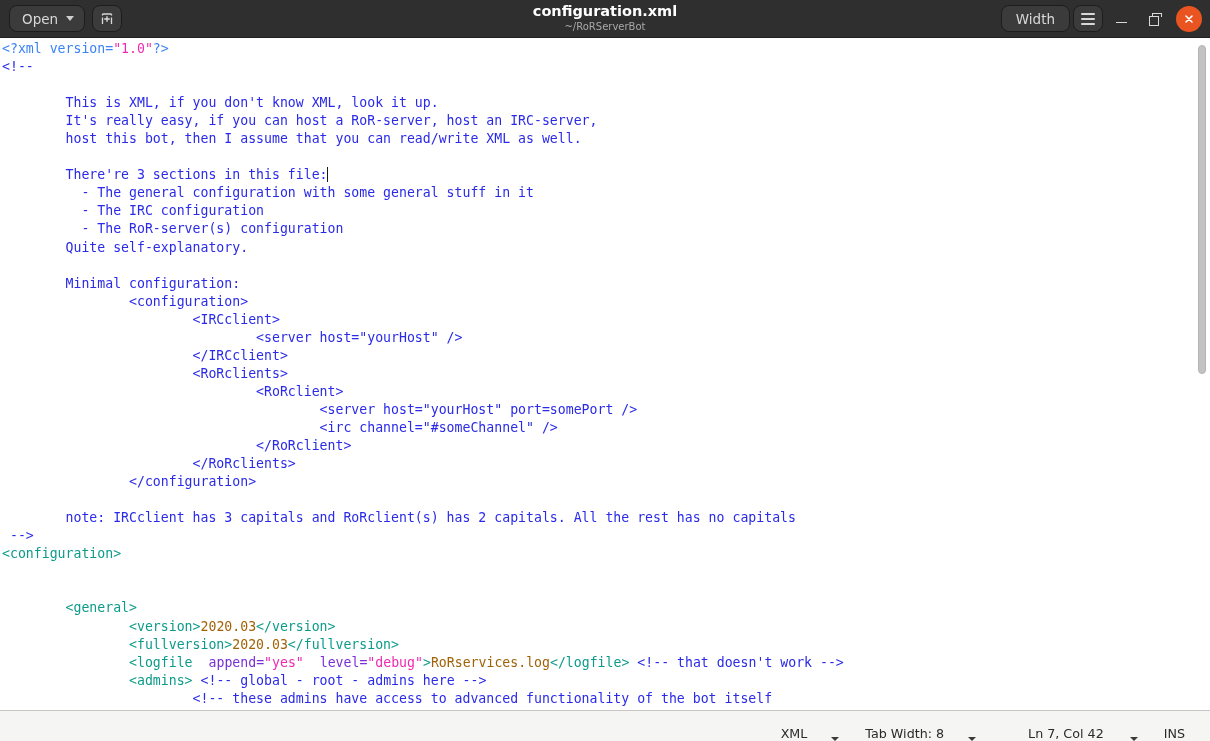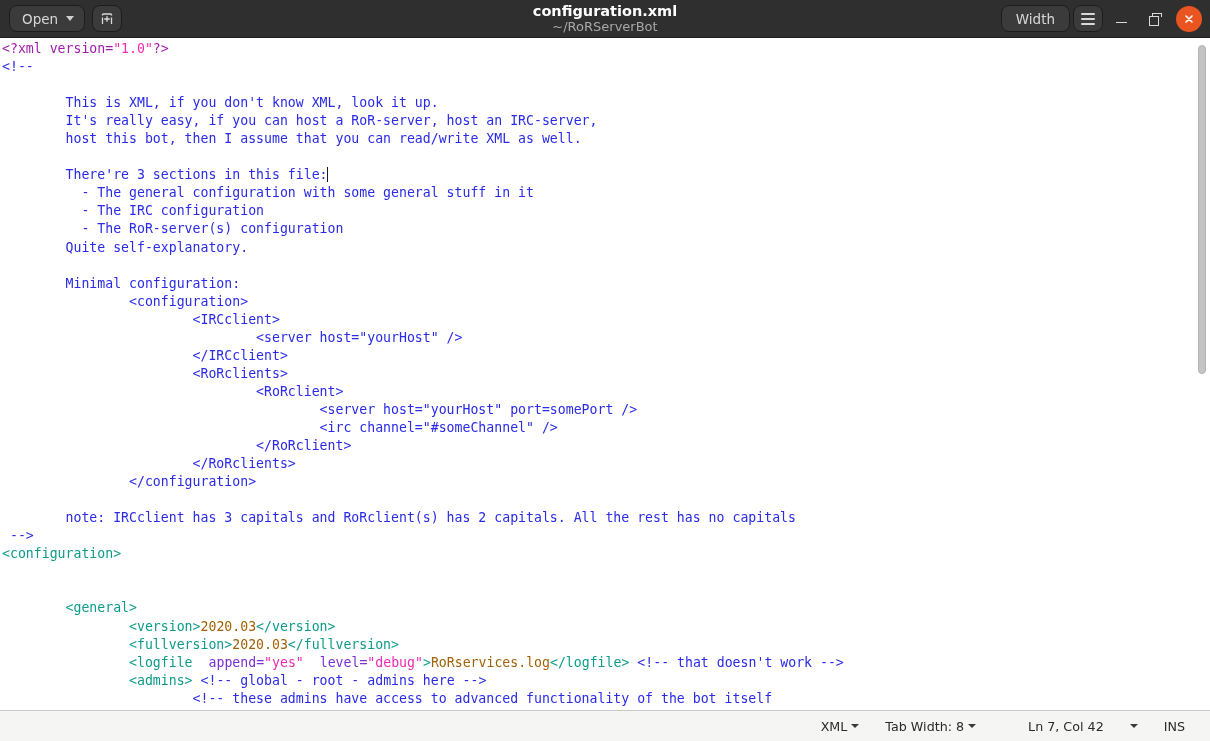--- a/index.html
+++ b/index.html
@@ -52,38 +52,38 @@
   .wbtn .max::after  { content:""; position:absolute; left:3px; top:0; width:8px; height:3px; border:1.4px solid #d8d8d8; border-bottom:none; }
   .close-btn { width: 26px; height: 26px; border-radius: 50%; background: #e95420; display:flex; align-items:center; justify-content:center; cursor:pointer; margin-left: 4px; }
   .close-btn svg { display:block; }
 
   .tb-title {
     position: absolute; left: 0; right: 0; top: 0; bottom: 0;
     display: flex; flex-direction: column; align-items: center; justify-content: center;
     pointer-events: none; z-index: 1; border-radius: 8px;
   }
   .tb-title .t1 { color: #ffffff; font-size: 14.5px; font-weight: bold; line-height: 17px; }
-  .tb-title .t2 { color: #a8a8a8; font-size: 13px; line-height: 14px; }
+  .tb-title .t2 { color: #a8a8a8; font-size: 10px; line-height: 14px; }
 
   
   .editor-wrap { flex: 1 1 auto; position: relative; background: #ffffff; overflow: hidden; }
   .code {
     position: absolute; left: 0; top: 0;
     padding: 2px 0 0 2px;
     font-family: "DejaVu Sans Mono", monospace;
     font-size: 13.2px;
     line-height: 18.05px;
     white-space: pre;
     color: #202020;
     letter-spacing: 0px;
   }
   .code .ln { display: block; height: 18.05px; }
 
   
-  .tk-pi      { color: #a21caf; }   
+  .tk-pi      { color: #3b82f6; }   
   .tk-str     { color: #ef2ab2; }   
   .tk-comment { color: #2a2ae8; }   
   .tk-tag     { color: #0c9b8a; }   
   .tk-attr    { color: #7a2fd6; margin-left: 8px; }   
   .tk-text    { color: #a16207; }   
 
   .caret-bar {
     display: inline-block; width: 1.5px; height: 15px;
     background: #1a1a1a; vertical-align: -3px; margin: 0 -1px;
   }
@@ -96,21 +96,21 @@
   .statusbar {
     flex: 0 0 31px; height: 31px;
     background: #f5f5f4;
     border-top: 1px solid #c9c7c4;
     display: flex; align-items: center; justify-content: flex-end;
     gap: 0px;
     padding-right: 12px;
     font-size: 12.7px;
     color: #2b2b2b;
   }
-  .sb-item { display: flex; align-items: center; gap: 4px; padding: 0 13px; cursor: pointer; height: 29px; }
+  .sb-item { display: flex; align-items: flex-end; gap: 24px; padding: 0 13px; cursor: pointer; height: 29px; }
   .sb-item.static { cursor: default; }
   .sb-caret { width: 0; height: 0; border-left: 4px solid transparent; border-right: 4px solid transparent; border-top: 4.5px solid #3a3a3a; }
   .sb-gap { width: 26px; }
 </style>
 </head>
 <body>
 
 <div id="app">
 
   <div class="titlebar">

